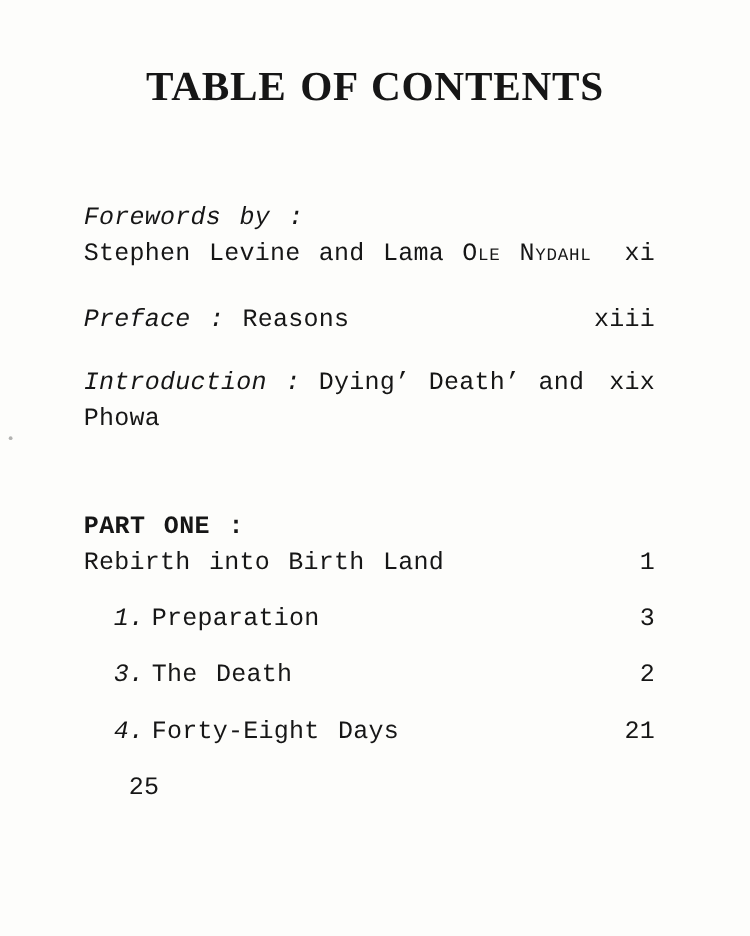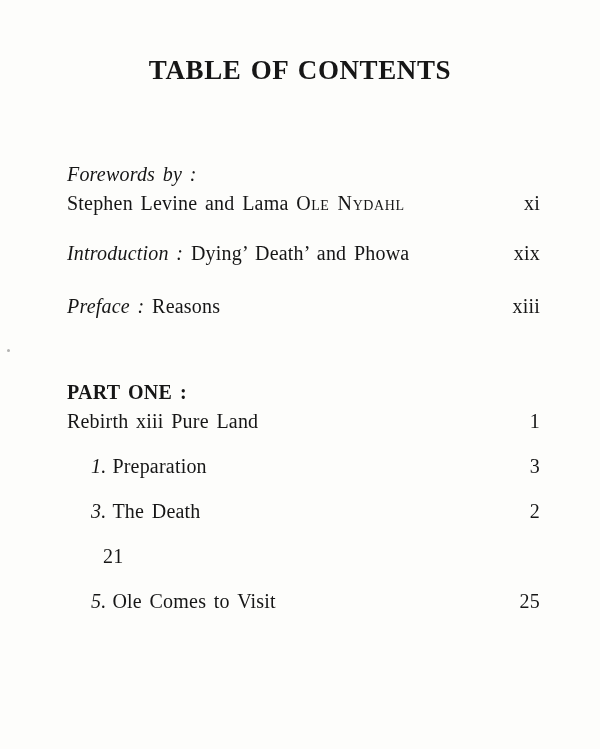--- a/index.html
+++ b/index.html
@@ -16,32 +16,33 @@
     color: #161616;
   }
   .page {
     position: relative;
     width: 600px;
     height: 749px;
   }
   h1.toc-title {
     margin: 52px 0 0 0;
     text-align: center;
-    font-size: 27px;
+    font-size: 33px;
     line-height: 36px;
     font-weight: bold;
     letter-spacing: 0.6px;
     word-spacing: 2px;
   }
   .content {
-    margin: 0 60px 0 67px;
+    margin: 0 76px 0 67px;
     font-size: 20px;
     line-height: 29px;
     letter-spacing: 0.2px;
     word-spacing: 2.5px;
+    font-family: Liberation Mono, monospace;
   }
   .row {
     display: flex;
     justify-content: space-between;
     align-items: baseline;
   }
   .ital {
     font-style: italic;
   }
   .sc {
@@ -90,51 +91,51 @@
     <div class="forewords">
       <div>
         <span class="ital">Forewords by :</span>
       </div>
       <div class="row">
         <span class="text"><span>Stephen Levine and Lama </span><span class="sc">Ole Nydahl</span></span>
         <span class="pg">xi</span>
       </div>
     </div>
 
+    <div class="row preface">
+      <span class="text"><span class="ital">Preface :</span> <span>Reasons</span></span>
+      <span class="pg">xiii</span>
+    </div>
+
     <div class="row introduction">
       <span class="text"><span class="ital">Introduction :</span> <span>Dying’ Death’ and Phowa</span></span>
       <span class="pg">xix</span>
     </div>
 
-    <div class="row preface">
-      <span class="text"><span class="ital">Preface :</span> <span>Reasons</span></span>
-      <span class="pg">xiii</span>
-    </div>
-
     <div class="part">
       <div class="part-head">PART ONE :</div>
       <div class="row">
-        <span>Rebirth xiii Pure Land</span>
+        <span>Rebirth into Birth Land</span>
         <span class="pg">1</span>
       </div>
     </div>
 
     <div class="row chapter">
       <span class="text"><span class="num">1.</span><span>Preparation</span></span>
       <span class="pg">3</span>
     </div>
     <div class="row chapter">
       <span class="text"><span class="num">3.</span><span>The Death</span></span>
       <span class="pg">2</span>
     </div>
     <div class="row chapter">
+      <span class="text"><span class="num">4.</span><span>Forty-Eight Days</span></span>
       <span class="pg">21</span>
     </div>
     <div class="row chapter">
-      <span class="text"><span class="num">5.</span><span>Ole Comes to Visit</span></span>
       <span class="pg">25</span>
     </div>
 
   </div>
 
   <div class="speck"></div>
 
 </div>
 
 </body></html>

